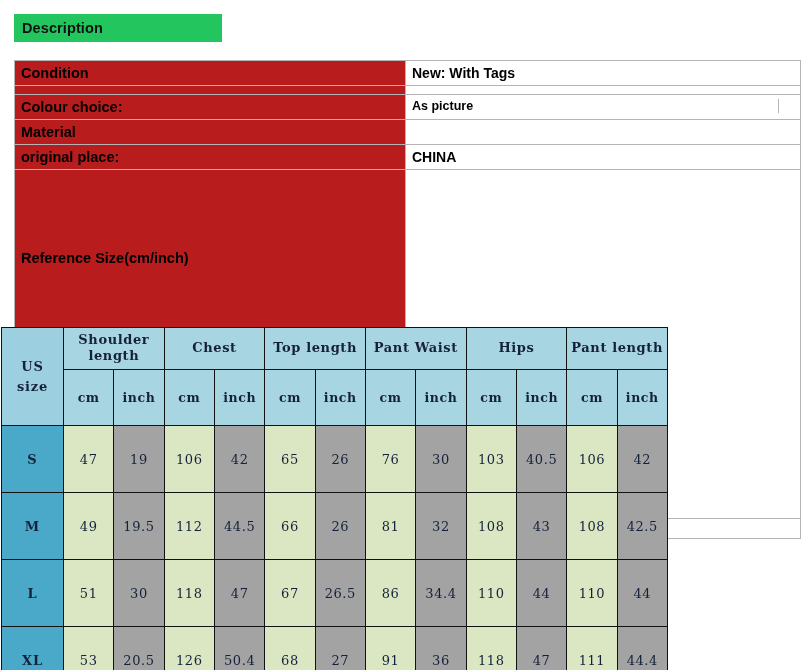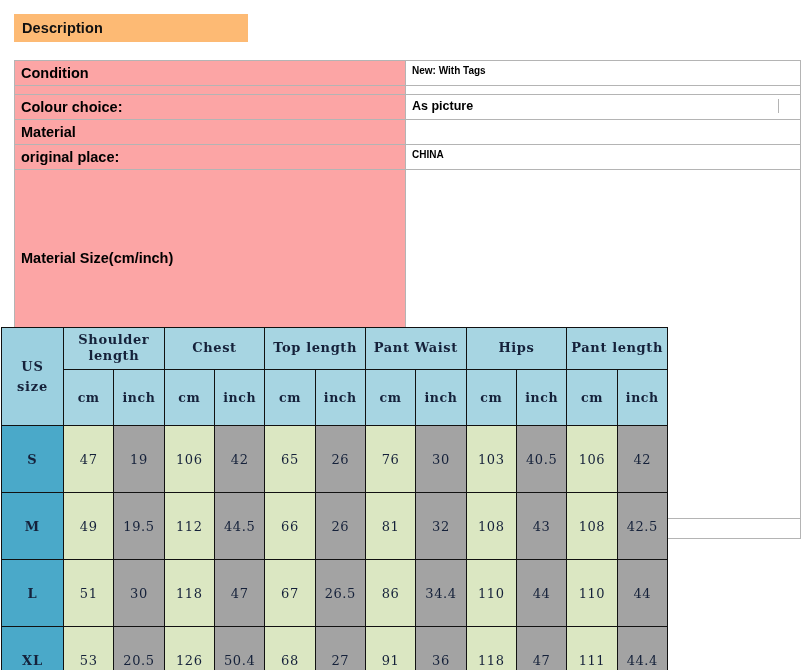--- a/index.html
+++ b/index.html
@@ -9,22 +9,22 @@
     background: #ffffff;
     font-family: "Liberation Sans", sans-serif;
     overflow: hidden;
   }
   .page { position: relative; width: 801px; height: 670px; background:#fff; }
 
   
   .desc-banner {
     position: absolute;
     left: 14px; top: 14px;
-    width: 234px; height: 28px;
-    background: #fdba74;
+    width: 208px; height: 28px;
+    background: #22c55e;
     display: flex; align-items: center;
     padding-left: 8px;
   }
   .desc-banner-text {
     font-size: 14.5px;
     font-weight: bold;
     color: #111;
     letter-spacing: 0.1px;
   }
 
@@ -36,30 +36,30 @@
     border-collapse: collapse;
     table-layout: fixed;
   }
   .spec-table td {
     border: 1px solid #b4b4b4;
     vertical-align: top;
     padding: 4px 6px 4px 6px;
   }
   .spec-label {
     width: 391px;
-    background: #fca5a5;
+    background: #b91c1c;
     font-weight: bold;
     font-size: 14.5px;
     color: #000;
     white-space: pre-wrap;
   }
   .spec-label.plain { font-weight: normal; }
   .spec-value {
     background: #ffffff;
-    font-size: 10px;
+    font-size: 14px;
     color: #000;
     font-weight: bold;
   }
   .spec-value.small { font-size: 12.5px; margin-top: 8px; }
   .spec-value.blank { }
   .spec-extra {
     width: 22px;
     background: #ffffff;
     border-left: 1px solid #b4b4b4;
   }
@@ -161,21 +161,21 @@
       </tr>
 
       <tr>
         <td class="spec-label">original place:</td>
         <td class="spec-value">CHINA</td>
       </tr>
 
       <tr>
         <td class="spec-label plain" style="height:118px">
           <div class="ref-block">
-            <div class="ref-title">Material Size(cm/inch)</div>
+            <div class="ref-title">Reference Size(cm/inch)</div>
             <div class="ref-line">measured laying flat - please use as estimate.</div>
             <div class="ref-line">Because the different measurement methods, ± 2CM error is normal.</div>
           </div>
         </td>
         <td class="spec-value blank"></td>
       </tr>
 
       <tr>
         <td class="spec-label" style="height:20px"></td>
         <td class="spec-value blank"></td>

